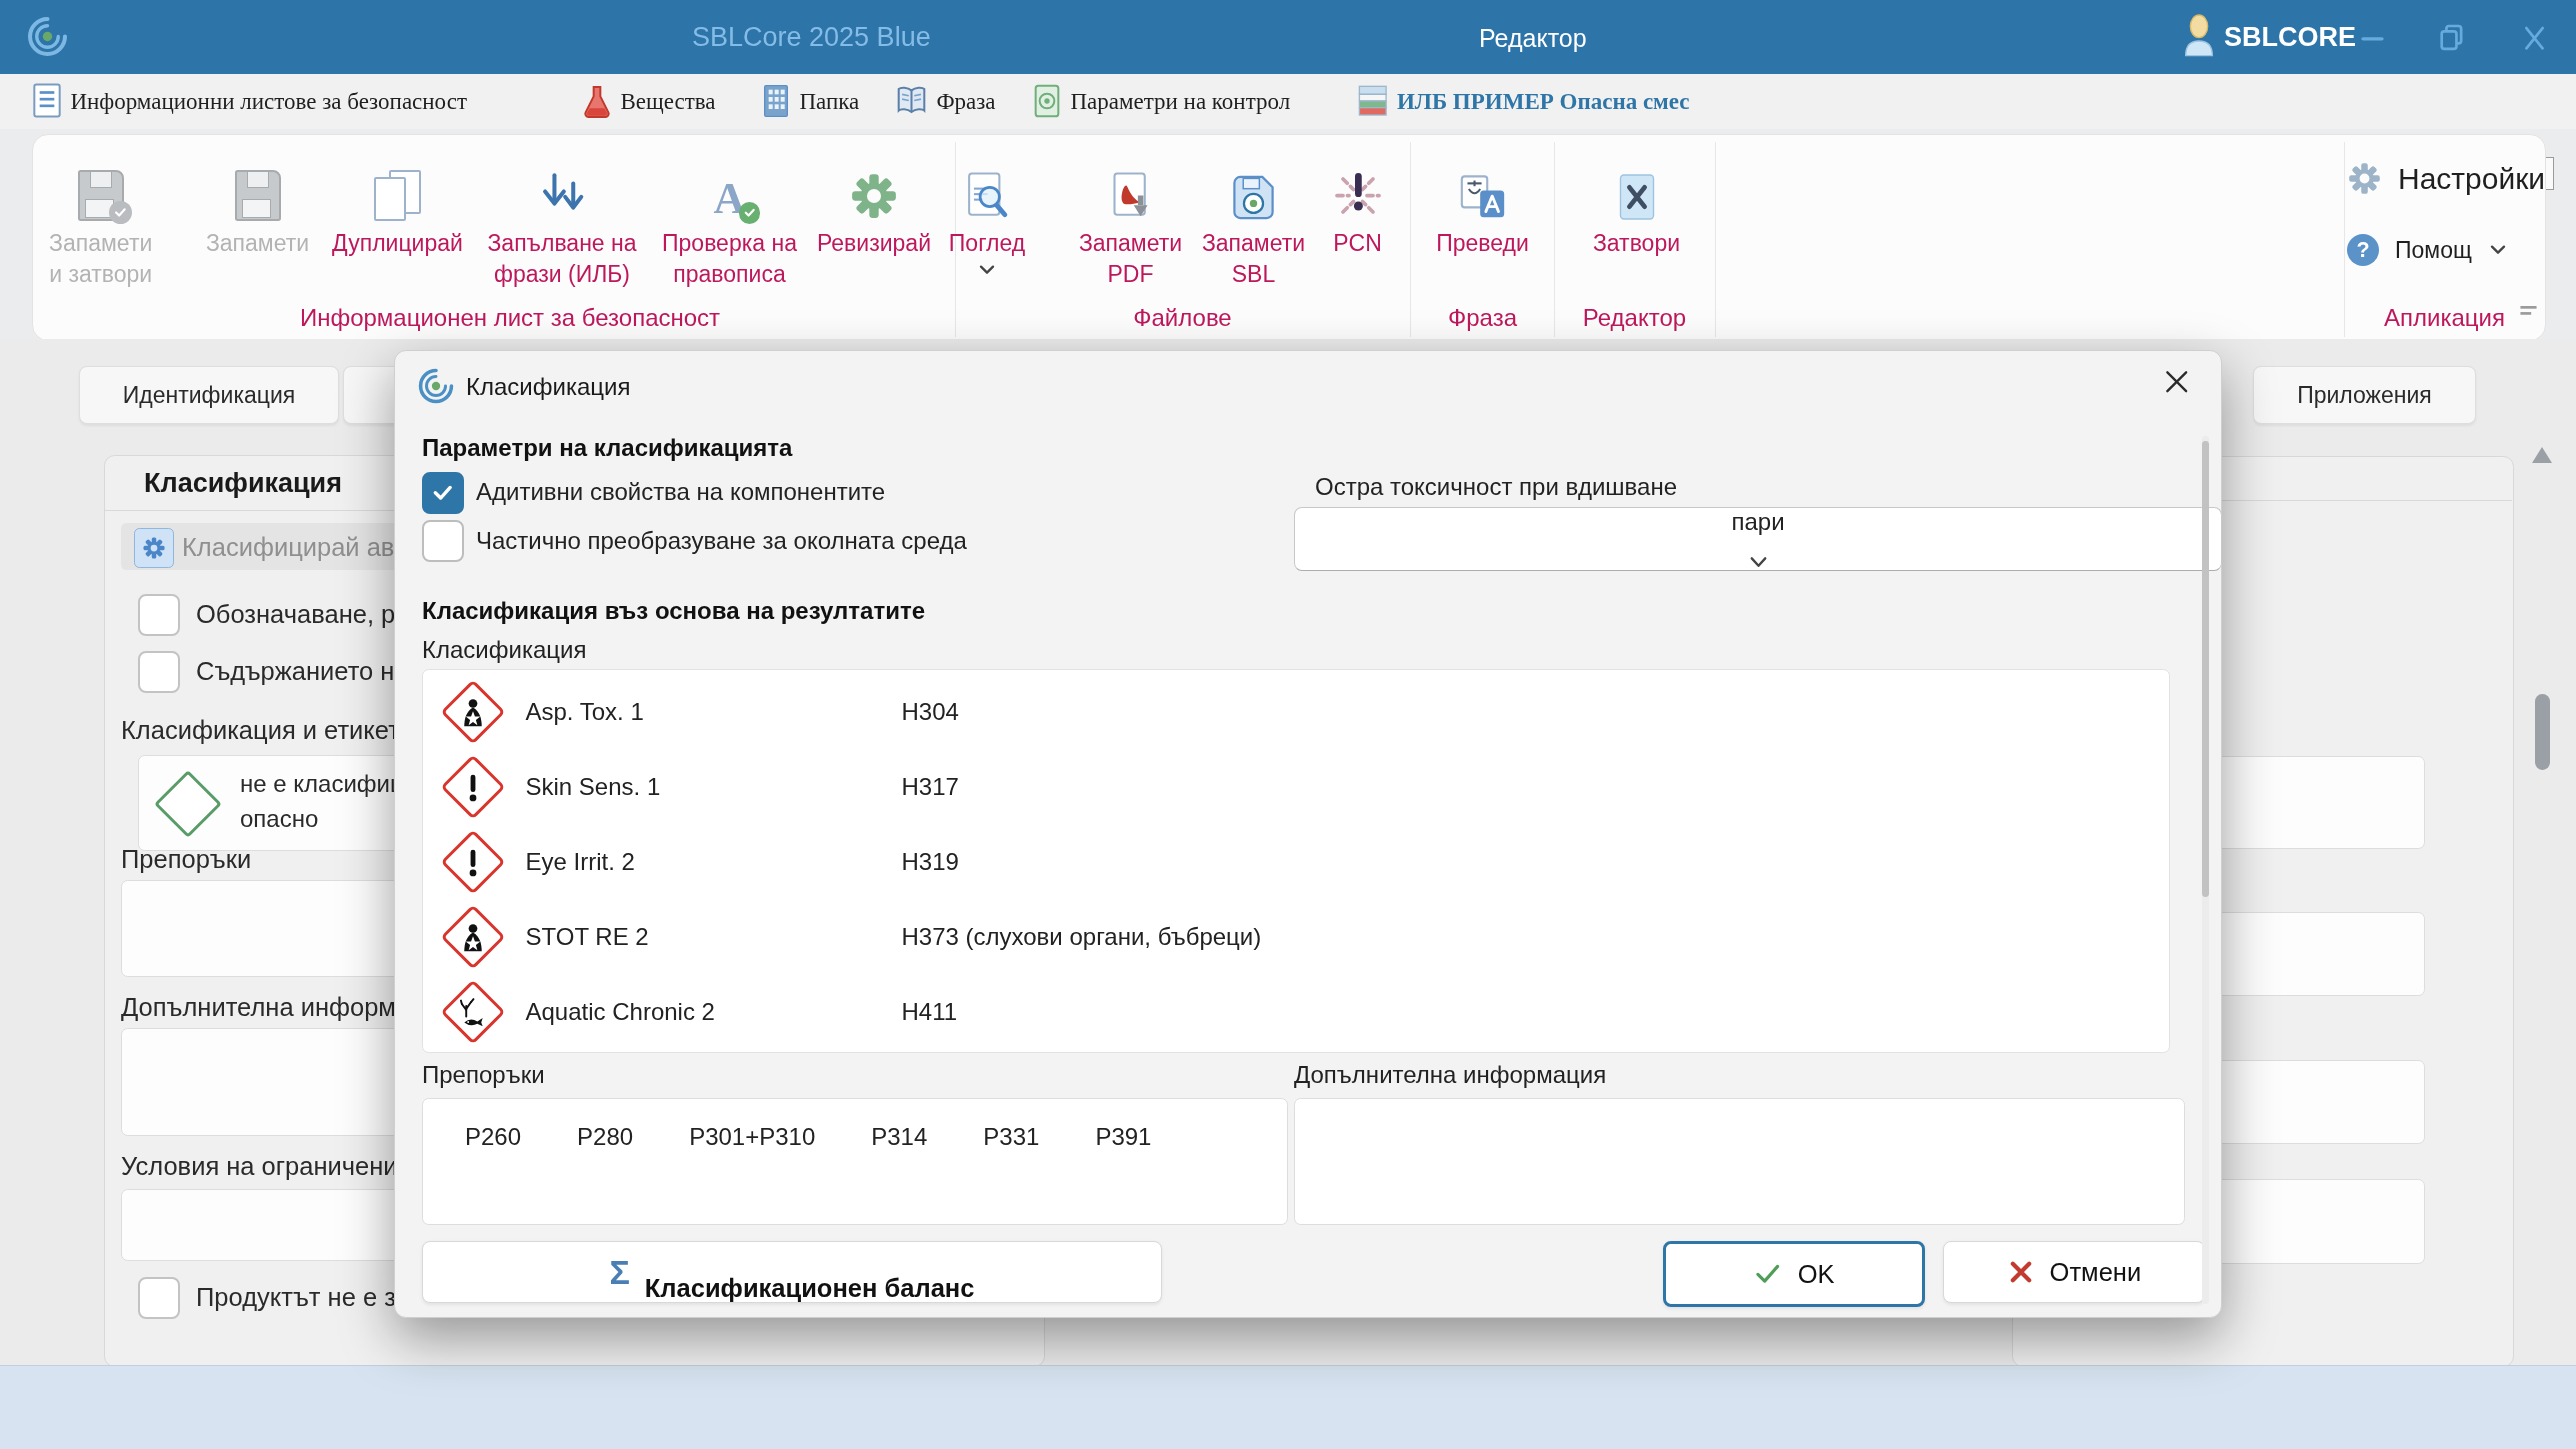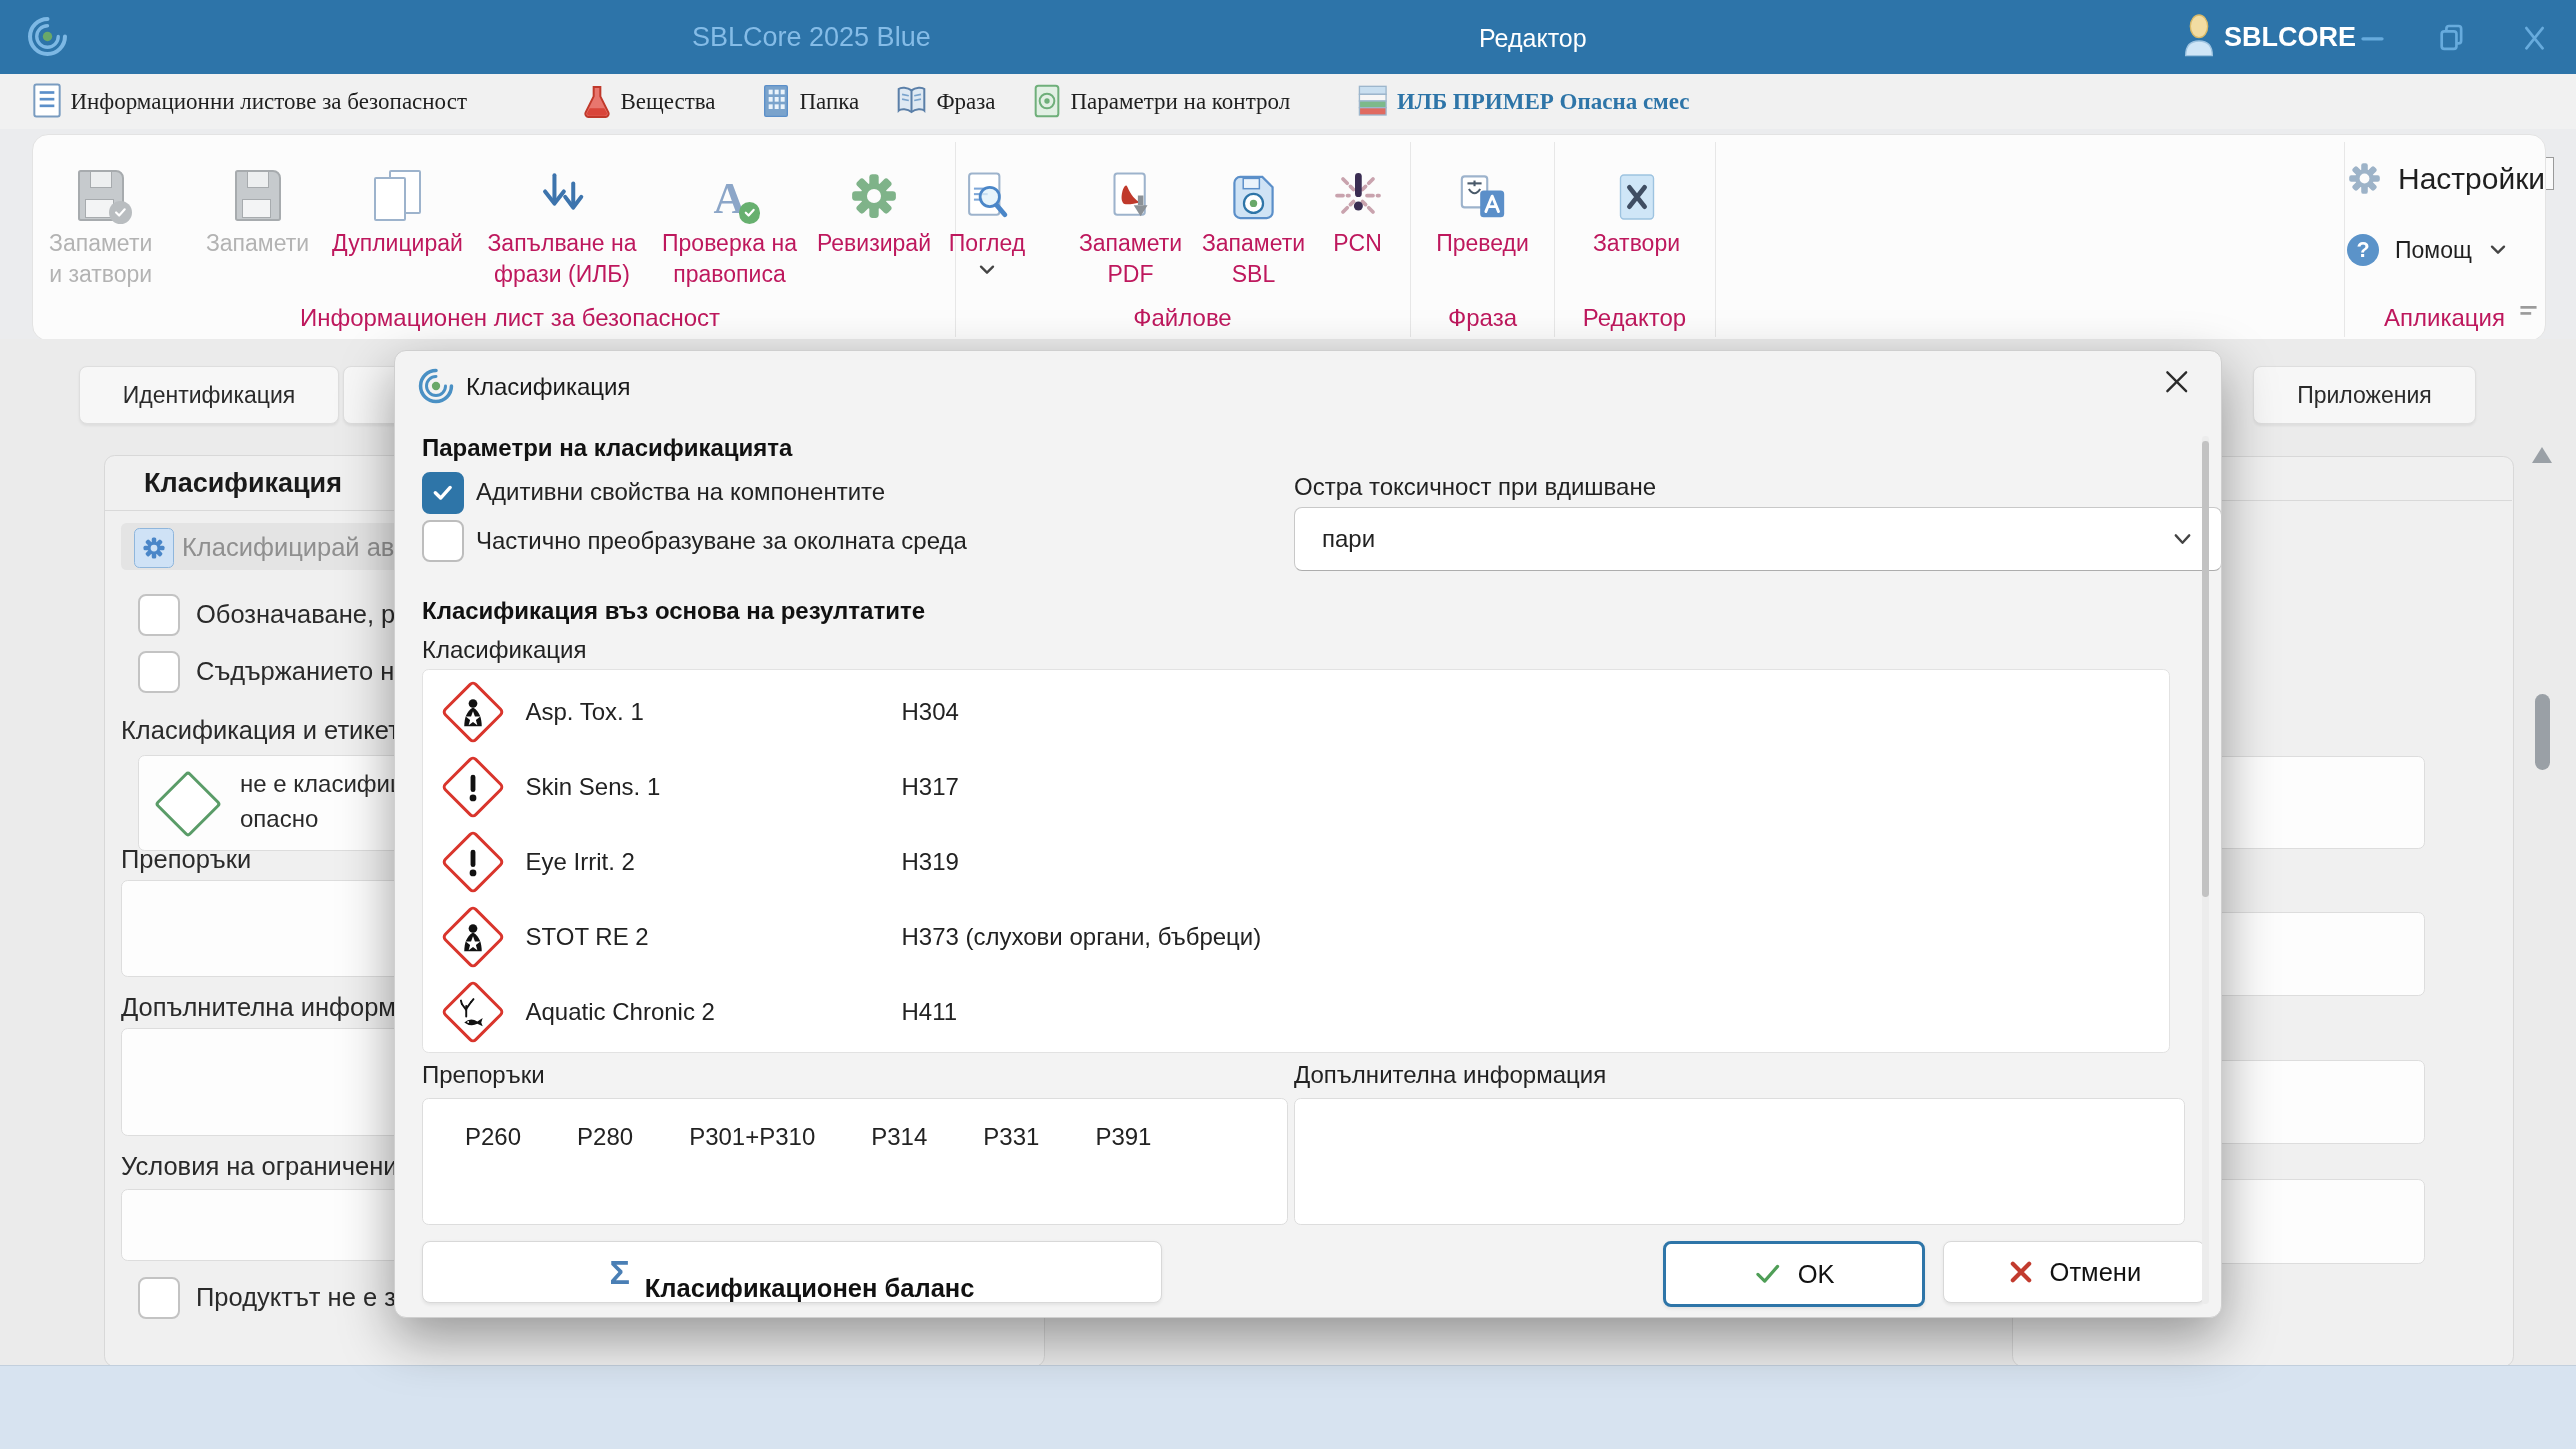--- a/index.html
+++ b/index.html
@@ -65,21 +65,21 @@
   .sb-thumb{width:14.8px;border-radius:7.4px;background:#9aa0a6;}
   
   .dialog{left:394px;top:350px;width:1826px;height:966px;background:#f3f3f3;border:0.7px solid #cfcfcf;
           border-radius:12px;box-shadow:0 20px 54px rgba(0,0,0,.38);}
   .dlg-title{font-size:24px;color:#1a1a1a;}
   .dlg-h{font-size:24px;font-weight:bold;color:#111;}
   .dlg-label{font-size:24px;color:#222;white-space:nowrap;}
   .dcb{position:absolute;width:38px;height:38px;border-radius:8px;background:#fff;border:2px solid #bdbdbd;}
   .dcb.on{background:#2e75a8;border-color:#2e75a8;display:flex;align-items:center;justify-content:center;}
   .dropdown{position:absolute;background:#fff;border:1.3px solid #c8c8c8;border-bottom-color:#adadad;border-radius:8px;
-            display:flex;align-items:center;font-size:24px;color:#222;padding:0 27px;justify-content:space-between;}
+            display:flex;align-items:center;font-size:24px;color:#222;padding:0 27px;justify-content:space-between;flex-direction:column;}
   .listbox{position:absolute;background:#fff;border:1.3px solid #e2e2e2;border-radius:6.7px;overflow:hidden;}
   .lrow{display:flex;align-items:center;height:75px;padding-left:19px;}
   .lrow .nm{width:376px;font-size:24px;color:#222;}
   .lrow .cd{font-size:24px;color:#222;}
   .ghs-wrap{width:62px;height:62px;display:flex;align-items:center;justify-content:center;margin-right:21.5px;}
   .ghs{width:40px;height:40px;transform:rotate(45deg);border:3.4px solid #d9352c;border-radius:5.4px;background:#fff;
        display:flex;align-items:center;justify-content:center;}
   .ghs svg{transform:rotate(-45deg);width:31px;height:31px;}
   .pbox{position:absolute;background:#fff;border:1.3px solid #dddddd;border-radius:6.7px;display:flex;gap:56px;
         padding:24px 0 0 42px;font-size:24px;color:#222;align-items:flex-start;}
@@ -500,21 +500,21 @@
   <div class="dcb on" style="left:27px;top:121px">
     <svg width="25.5" height="25.5" viewBox="0 0 24 24">
         <path d="M5 12 L10 17 L19 7" stroke="#fff" stroke-width="3.2" fill="none" stroke-linecap="round" stroke-linejoin="round"></path>
       </svg>
   </div>
   <span class="abs dlg-label" style="left:81px;top:127px">Адитивни свойства на компонентите</span>
 
   <div class="dcb" style="left:27px;top:169px"></div>
   <span class="abs dlg-label" style="left:81px;top:176px">Частично преобразуване за околната среда</span>
 
-  <span class="abs dlg-label" style="left:899px;top:122px">Остра токсичност при вдишване</span>
+  <span class="abs dlg-label" style="left:920px;top:122px">Остра токсичност при вдишване</span>
   <div class="dropdown" style="left:899px;top:156px;width:872px;height:62px">
     <span>пари</span>
     <svg width="23" height="14.8" viewBox="0 0 34 22">
         <path class="chev" d="M7 5 L17 16 L27 5"></path>
       </svg>
   </div>
 
   <span class="abs dlg-h" style="left:27px;top:246px">Класификация въз основа на резултатите</span>
   <span class="abs dlg-label" style="left:27px;top:285px">Класификация</span>
 

